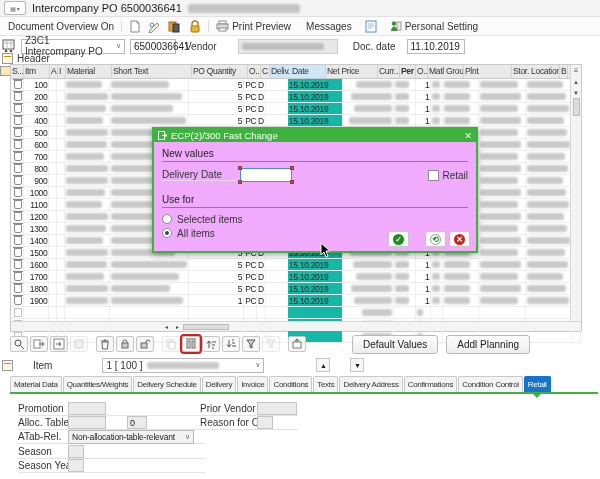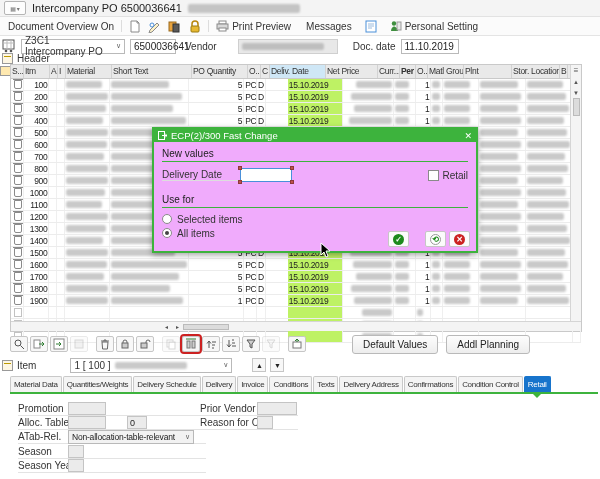--- a/index.html
+++ b/index.html
@@ -36,21 +36,21 @@
   .twrap{position:absolute;left:10px;top:64px;width:572px;height:268px;border:1px solid #c9c9c9;background:#fff;box-sizing:border-box;}
   .thead{display:flex;height:13px;background:#e9e9e9;border-bottom:1px solid #c9c9c9;}
   .th{font-size:8.5px;letter-spacing:-0.3px;color:#333;border-right:1px solid #d2d2d2;box-sizing:border-box;
       overflow:hidden;white-space:nowrap;padding:1px 1px 0 1px;}
   .th.hl{background:#cfe7f6;}
   .tbody{position:relative;}
   .tr{display:flex;height:11px;border-bottom:1px solid #ececec;}
   .td{font-size:8.5px;letter-spacing:-0.3px;color:#222;border-right:1px solid #efefef;box-sizing:border-box;
       overflow:hidden;white-space:nowrap;padding:0 1px;display:flex;align-items:center;}
   .td.r{justify-content:flex-end;}
-  .td.hl{background:#bef264;margin-left:22px;}
+  .td.hl{background:#14b8a6;margin-left:22px;}
   .trash{display:inline-block;width:6px;height:7px;border:1px solid #8a8a8a;border-radius:0 0 2px 2px;position:relative;margin-left:2px;}
   .trash::before{content:'';position:absolute;left:-2px;right:-2px;top:-2px;height:1px;background:#8a8a8a;}
   .selbox{width:7px;height:7px;border:1px solid #c2c2c2;background:#fff;margin-left:2px;}
   .vscroll{position:absolute;right:0;top:0;bottom:10px;width:11px;border-left:1px solid #d5d5d5;background:#f4f4f4;
            display:flex;flex-direction:column;align-items:center;box-sizing:border-box;}
   .sbtn{width:11px;height:11px;display:flex;align-items:center;justify-content:center;font-size:6px;color:#555;}
   .sthumb{width:7px;height:18px;background:#dcdcdc;border:1px solid #bbb;box-sizing:border-box;}
   .hscroll{position:absolute;left:0;right:0;bottom:0;height:10px;background:#f4f4f4;border-top:1px solid #d5d5d5;
            display:flex;align-items:center;box-sizing:border-box;}
   .hthumb{width:46px;height:6px;background:#dcdcdc;border:1px solid #bbb;box-sizing:border-box;}
@@ -58,21 +58,21 @@
   
   .ttb{position:absolute;left:10px;top:334px;width:580px;height:20px;display:flex;align-items:center;gap:2px;}
   .ib{width:18px;height:16px;border:1px solid #c6c6c6;background:#f7f7f7;border-radius:2px;
       display:flex;align-items:center;justify-content:center;box-sizing:border-box;}
   .ib.dis{opacity:.38;}
   .ib.mark{outline:2px solid #cc2222;outline-offset:0px;}
   .gap4{width:4px;}
   .pushbtn{height:17px;border:1px solid #b9b9b9;background:linear-gradient(#fdfdfd,#ededed);border-radius:3px;
            padding:0 10px;display:flex;align-items:center;font-size:10px;color:#222;}
   
-  .itemrow{position:absolute;left:2px;top:357px;height:16px;display:flex;align-items:center;gap:4px;}
+  .itemrow{position:absolute;left:2px;top:357px;height:16px;display:flex;align-items:center;gap:20px;}
   .updn{width:14px;height:14px;border:1px solid #c6c6c6;background:#f7f7f7;display:flex;align-items:center;justify-content:center;font-size:7px;color:#222;box-sizing:border-box;}
   
   .tabstrip{position:absolute;left:10px;top:376px;width:588px;height:16px;display:flex;align-items:flex-end;gap:1px;overflow:hidden;}
   .tab{height:15px;border:1px solid #c9c9c9;border-bottom:none;background:#f4f4f4;border-radius:2px 2px 0 0;
        padding:0 3px;display:flex;align-items:center;font-size:8px;letter-spacing:-0.3px;white-space:nowrap;color:#333;}
   .tab.active{background:#1774cc;color:#fff;border-color:#1774cc;}
   .tabline{position:absolute;left:10px;top:392px;width:588px;height:2px;background:#3db33d;}
   .notch{position:absolute;top:394px;width:0;height:0;border-left:4px solid transparent;border-right:4px solid transparent;border-top:4px solid #3db33d;}
   
   .frow{position:absolute;height:14px;display:flex;align-items:center;border-bottom:1px solid #e3e3e3;box-sizing:border-box;}
@@ -191,21 +191,21 @@
     <span class="selectbox" style="width:104px">
       <span>Z3C1 Intercompany PO</span>
       <span class="caret">∨</span>
     </span>
     <span class="inp" style="width:46px">6500036641</span>
     <span class="flbl" style="margin-left:4px">Vendor</span>
     <span class="inp ro" style="width:100px;margin-left:16px">
       <span class="redact" style="width:82px"></span>
     </span>
     <span class="flbl" style="margin-left:10px">Doc. date</span>
-    <span class="inp" style="width:58px;">11.10.2019</span>
+    <span class="inp" style="width:58px;margin-left:6px">11.10.2019</span>
   </div>
 
   <div class="hdrrow">
     <span class="miniicon"></span>
     <span>Header</span>
   </div>
 
   <span class="foldicon"></span>
 
   <div class="twrap">

